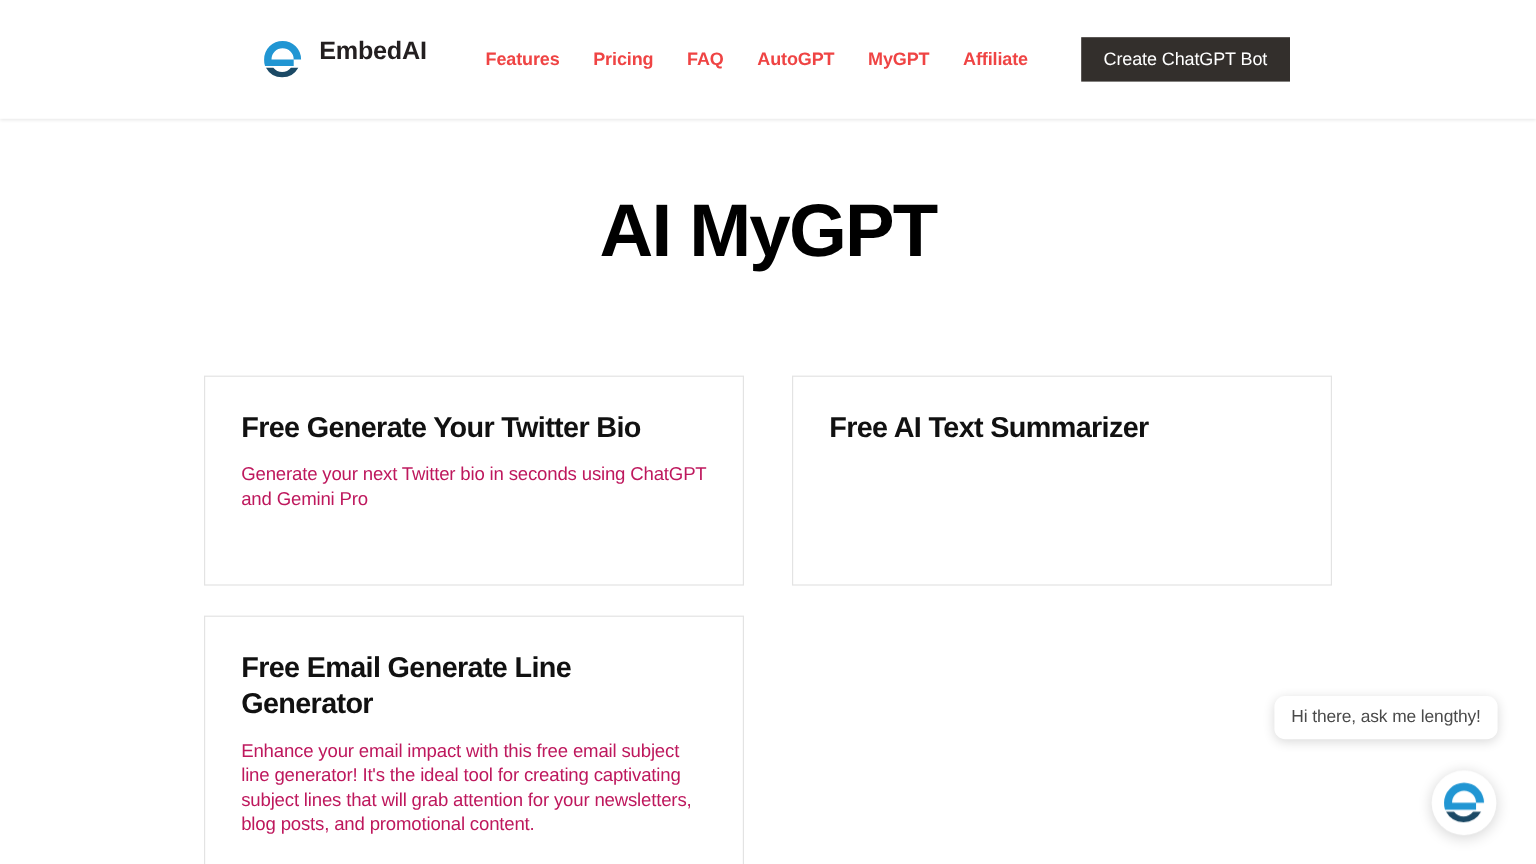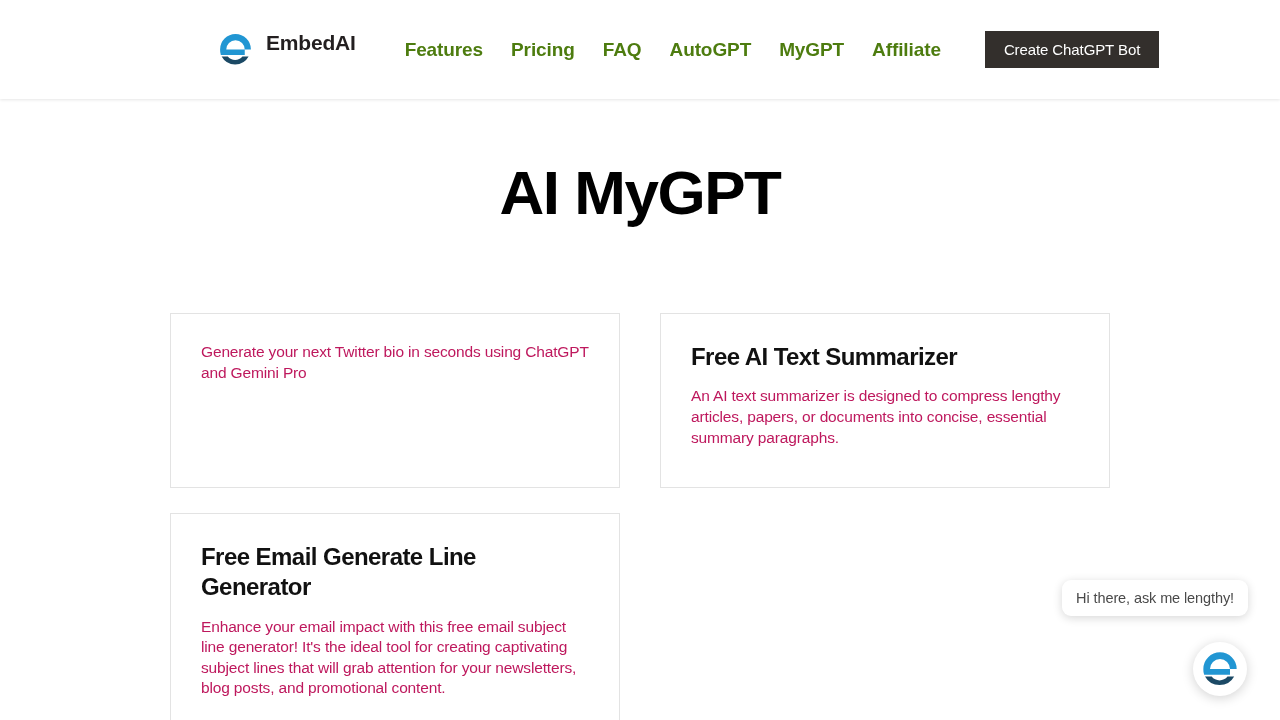--- a/index.html
+++ b/index.html
@@ -51,23 +51,23 @@
     letter-spacing: -0.2px;
     white-space: nowrap;
   }
 
   .main-nav {
     display: flex;
     align-items: center;
     margin-left: 49px;
   }
   .nav-link {
-    font-size: 19px;
+    font-size: 15px;
     font-weight: 600;
-    color: #4d7c0f;
+    color: #ef4444;
     text-decoration: none;
     white-space: nowrap;
     letter-spacing: -0.1px;
   }
   .nav-item { padding: 0 14px; }
   .nav-item:first-child { padding-left: 0; }
 
   .cta-button {
     margin-left: 30px;
     background: #332f2c;
@@ -202,26 +202,26 @@
   </div>
 </header>
 
 <main>
 
   <h1 class="page-title">AI MyGPT</h1>
 
   <section class="tools-section">
 
     <div class="tool-card">
+      <div class="tool-card-title">Free Generate Your Twitter Bio</div>
       <div class="tool-card-desc">Generate your next Twitter bio in seconds using ChatGPT and Gemini Pro</div>
     </div>
 
     <div class="tool-card">
       <div class="tool-card-title">Free AI Text Summarizer</div>
-      <div class="tool-card-desc">An AI text summarizer is designed to compress lengthy articles, papers, or documents into concise, essential summary paragraphs.</div>
     </div>
 
 
     <div class="tool-card">
       <div class="tool-card-title">Free Email Generate Line Generator</div>
       <div class="tool-card-desc">Enhance your email impact with this free email subject line generator! It's the ideal tool for creating captivating subject lines that will grab attention for your newsletters, blog posts, and promotional content.</div>
     </div>
 
   </section>
 </main>

